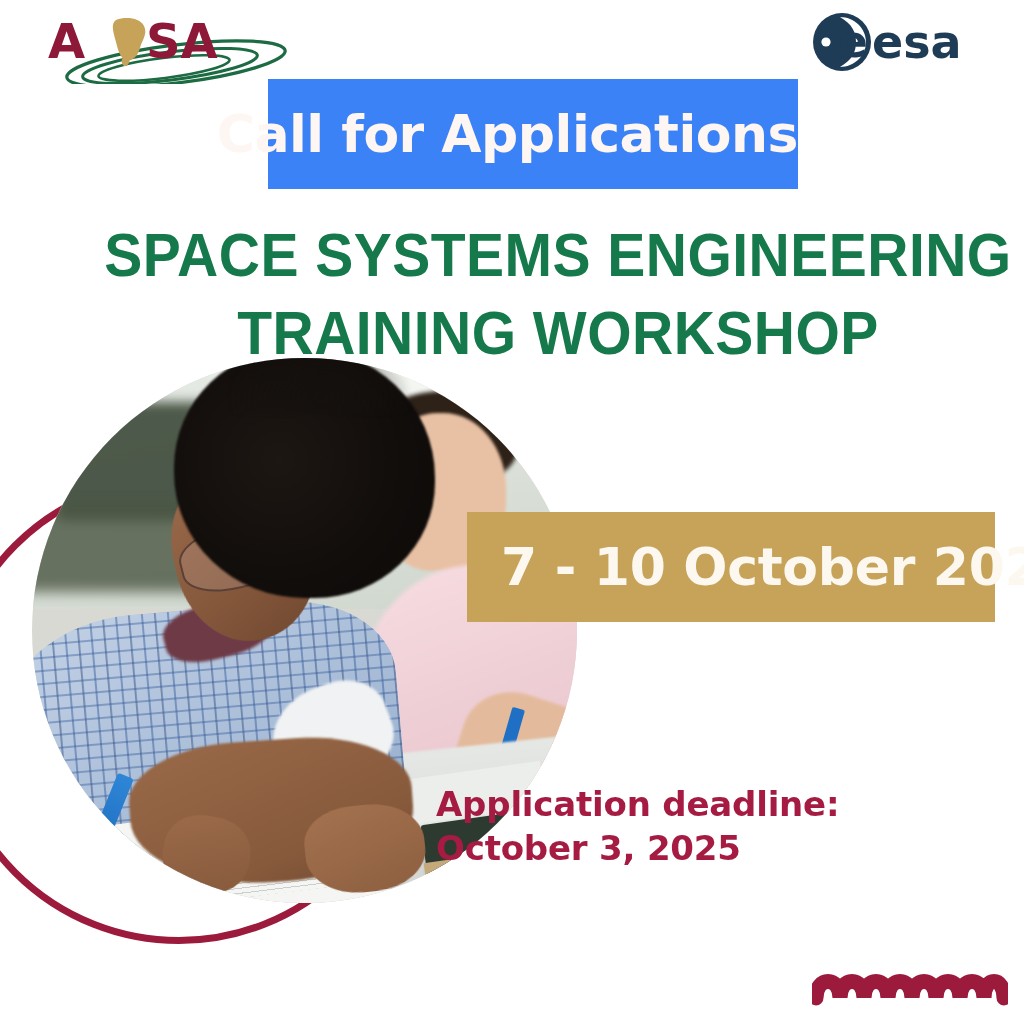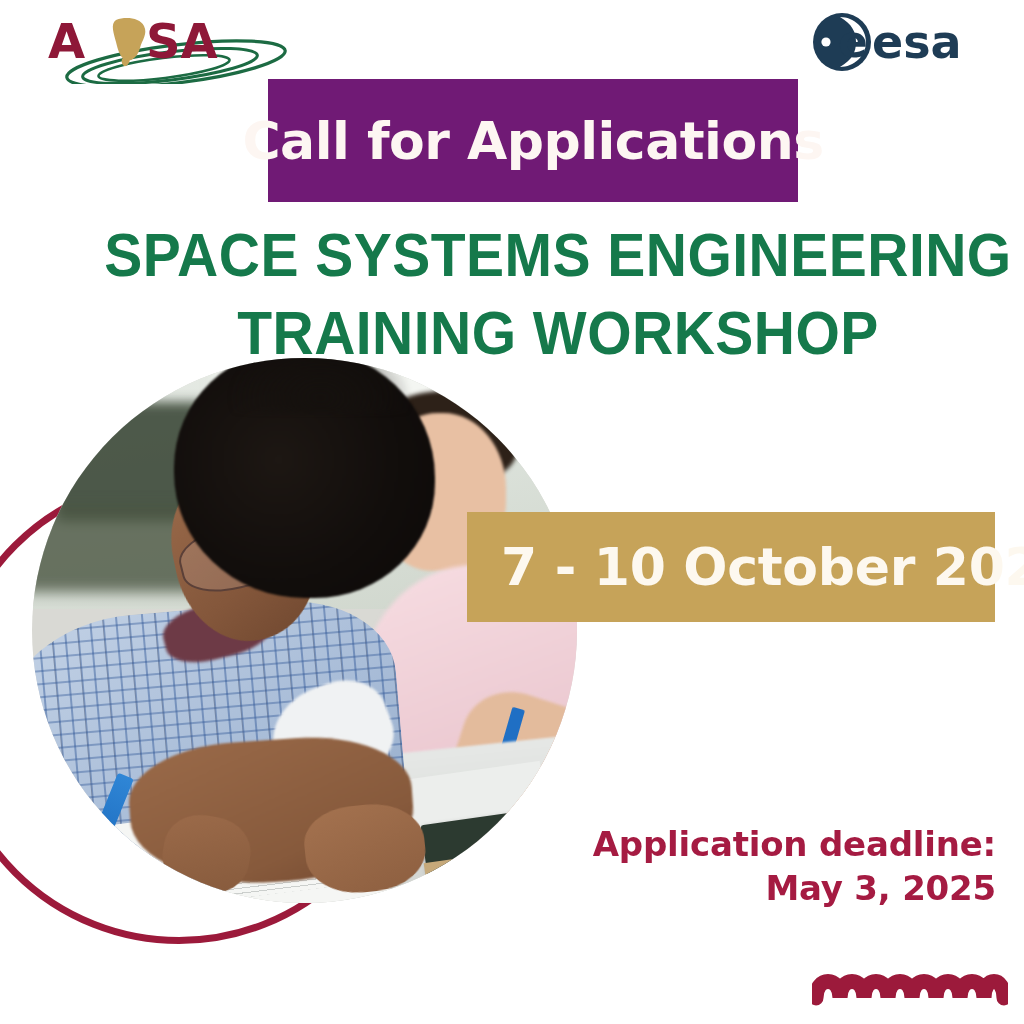--- a/index.html
+++ b/index.html
@@ -28,23 +28,23 @@
   .esa-logo{
     position:absolute;right:24px;top:10px;
     width:190px;height:64px;
   }
   .esa-logo svg{display:block;}
 
   
   .cfa-banner{
     position:absolute;
     left:268px;top:79px;
-    width:530px;height:123px;
-    background:#701a75;
-    display:flex;align-items:center;justify-content:center;
+    width:530px;height:110px;
+    background:#3b82f6;
+    display:flex;align-items:center;justify-content:flex-end;
   }
   .cfa-banner .cfa-text{
     color:#fdf6f2;
     font-size:52px;
     font-weight:bold;
     letter-spacing:-0.5px;
     line-height:1;
     white-space:nowrap;
     font-family:"DejaVu Sans", sans-serif;
   }
@@ -191,23 +191,22 @@
     font-weight:bold;
     letter-spacing:-0.3px;
     white-space:nowrap;
     padding-left:34px;
     font-family:"DejaVu Sans", sans-serif;
   }
 
   
   .info-block{
     position:absolute;
-    right:28px;top:822px;
+    right:28px;top:782px;
     width:560px;
-    text-align:right;
     z-index:4;
   }
   .deadline-line{
     color:#A51B42;
     font-weight:bold;
     font-size:34px;
     line-height:1.30;
     letter-spacing:-0.2px;
     font-family:"DejaVu Sans", sans-serif;
     white-space:nowrap;
@@ -315,21 +314,21 @@
       <div class="s1-hand2"></div>
     </div>
   </div>
 
   <div class="date-banner">
     <span class="date-text">7 - 10 October 2025</span>
   </div>
 
   <div class="info-block">
     <div class="deadline-line">Application deadline:</div>
-    <div class="deadline-line">May 3, 2025</div>
+    <div class="deadline-line">October 3, 2025</div>
   </div>
 
   <div class="squiggle">
     <svg viewBox="0 0 196 58" width="196" height="58" aria-hidden="true">
       <path d="M4 40 C4 18, 28 18, 28 40 C28 18, 52 18, 52 40 C52 18, 76 18, 76 40 C76 18, 100 18, 100 40 C100 18, 124 18, 124 40 C124 18, 148 18, 148 40 C148 18, 172 18, 172 40 C172 18, 192 18, 192 40" fill="none" stroke="#9C1A3B" stroke-width="15" stroke-linecap="round"></path>
     </svg>
   </div>
 
 </div>
 

